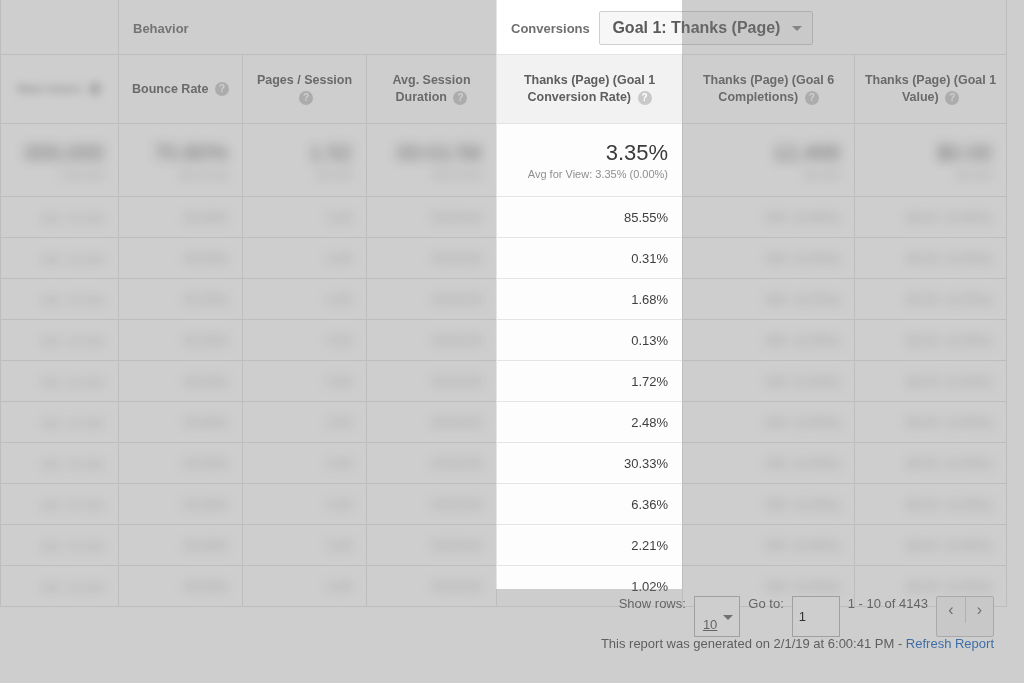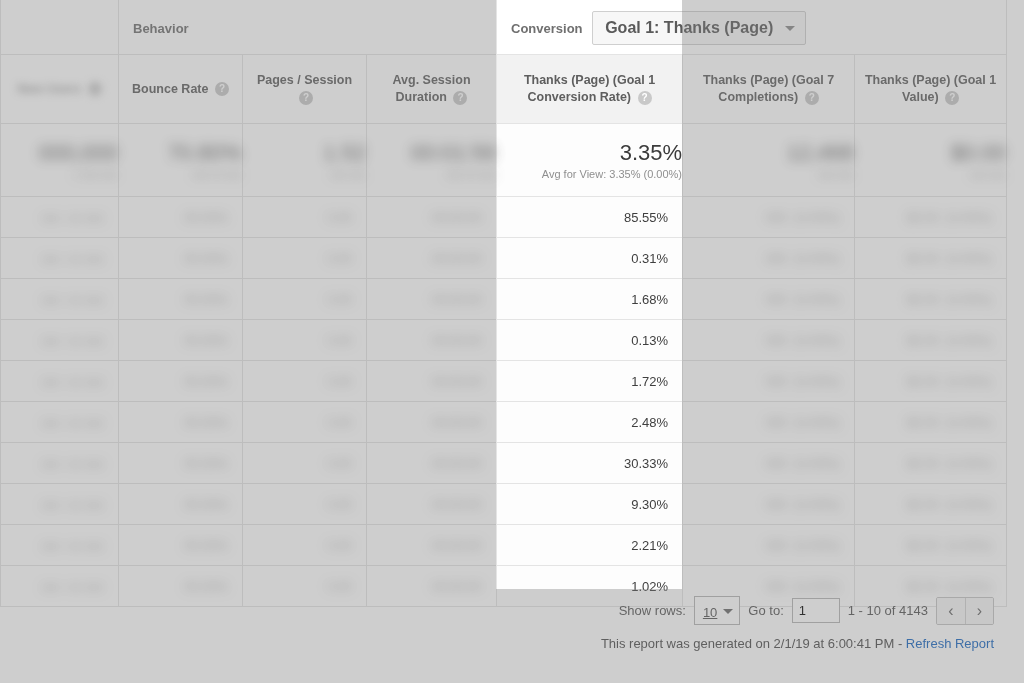--- a/index.html
+++ b/index.html
@@ -36,41 +36,41 @@
 
   
   .hdr th{height:56px;text-align:center;vertical-align:middle;
           font-size:12.5px;color:#5e5e5e;font-weight:700;line-height:1.35;
           padding:6px 8px;}
   .help{display:inline-block;width:14px;height:14px;border-radius:50%;
         background:#c9c9c9;color:#fff;font-size:10px;line-height:14px;
         text-align:center;margin-left:3px;vertical-align:middle;}
 
   
-  .sum td{height:72px;vertical-align:middle;text-align:right;}
+  .sum td{height:72px;vertical-align:middle;text-align:right;padding-right:14px;}
   .sum .big{font-size:22px;color:#3b3b3b;display:block;margin-bottom:2px;}
   .sum .sub{font-size:11px;color:#8f8f8f;display:block;}
 
   
   .row td{height:40px;text-align:right;padding-right:14px;font-size:13px;color:#3f3f3f;
           vertical-align:middle;}
 
   
   .hl{background:#fdfdfd;margin-left:16px;}
   .hdr th.hl{background:#f2f2f2;}
 
   
   .blur{filter:blur(6px);opacity:.8;color:#9a9a9a;}
   .blursm{filter:blur(4px);opacity:.9;color:#9a9a9a;}
 
   
   .footer{position:absolute;right:30px;top:596px;font-size:13px;color:#555;
-          display:flex;align-items:center;gap:8px;}
+          display:flex;gap:8px;}
   .sel{display:inline-block;border:1px solid #b5b5b5;background:#fff;
-       padding:8px 22px 4px 8px;position:relative;font-size:13px;text-decoration:underline;}
+       padding:20px 22px 4px 8px;position:relative;font-size:13px;text-decoration:underline;}
   .sel::after{content:"";position:absolute;right:6px;top:50%;margin-top:-2px;
        border:5px solid transparent;border-top-color:#6a6a6a;}
   .goto{width:34px;border:1px solid #b5b5b5;background:#fff;
         padding:4px 6px;font-size:13px;text-align:left;}
   .pager{display:inline-flex;border:1px solid #c4c4c4;border-radius:2px;overflow:hidden;background:#f5f5f5;}
   .pager button{width:28px;height:26px;border:none;background:#f5f5f5;
                 font-size:16px;color:#666;cursor:pointer;}
   .pager button+button{border-left:1px solid #d0d0d0;}
   .caption{position:absolute;right:30px;top:636px;font-size:13px;color:#4c4c4c;margin-left:48px;}
   .caption a{color:#1664c0;text-decoration:none;}
@@ -99,21 +99,21 @@
   </colgroup>
 
   <tbody>
         <tr class="sect">
     <td></td>
     <td colspan="3">
       <div class="label">Behavior</div>
     </td>
     <td colspan="3">
       <div class="label">
-        <span>Conversion</span>
+        <span>Conversions</span>
         <span class="goal-select">Goal 1: Thanks (Page)</span>
       </div>
     </td>
   </tr>
 
   <tr class="hdr">
     <th>
       <span class="blursm">New Users</span>
       <span class="help blursm">?</span>
     </th>
@@ -127,21 +127,21 @@
     </th>
     <th>
       <span>Avg. Session Duration</span>
       <span class="help">?</span>
     </th>
     <th class="hl">
       <span>Thanks (Page) (Goal 1 Conversion Rate)</span>
       <span class="help">?</span>
     </th>
     <th>
-      <span>Thanks (Page) (Goal 7 Completions)</span>
+      <span>Thanks (Page) (Goal 6 Completions)</span>
       <span class="help">?</span>
     </th>
     <th>
       <span>Thanks (Page) (Goal 1 Value)</span>
       <span class="help">?</span>
     </th>
   </tr>
 
   <tr class="sum">
     <td>
@@ -237,21 +237,21 @@
           <td><span class="blur">00:00:00</span></td>
           <td class="hl"><span>30.33%</span></td>
           <td><span class="blur">000&nbsp;&nbsp;(0.00%)</span></td>
           <td><span class="blur">$0.00&nbsp;&nbsp;(0.00%)</span></td>
         </tr>
         <tr class="row">
           <td><span class="blur">xxx&nbsp;&nbsp;xx xxx</span></td>
           <td><span class="blur">00.00%</span></td>
           <td><span class="blur">0.00</span></td>
           <td><span class="blur">00:00:00</span></td>
-          <td class="hl"><span>9.30%</span></td>
+          <td class="hl"><span>6.36%</span></td>
           <td><span class="blur">000&nbsp;&nbsp;(0.00%)</span></td>
           <td><span class="blur">$0.00&nbsp;&nbsp;(0.00%)</span></td>
         </tr>
         <tr class="row">
           <td><span class="blur">xxx&nbsp;&nbsp;xx xxx</span></td>
           <td><span class="blur">00.00%</span></td>
           <td><span class="blur">0.00</span></td>
           <td><span class="blur">00:00:00</span></td>
           <td class="hl"><span>2.21%</span></td>
           <td><span class="blur">000&nbsp;&nbsp;(0.00%)</span></td>

